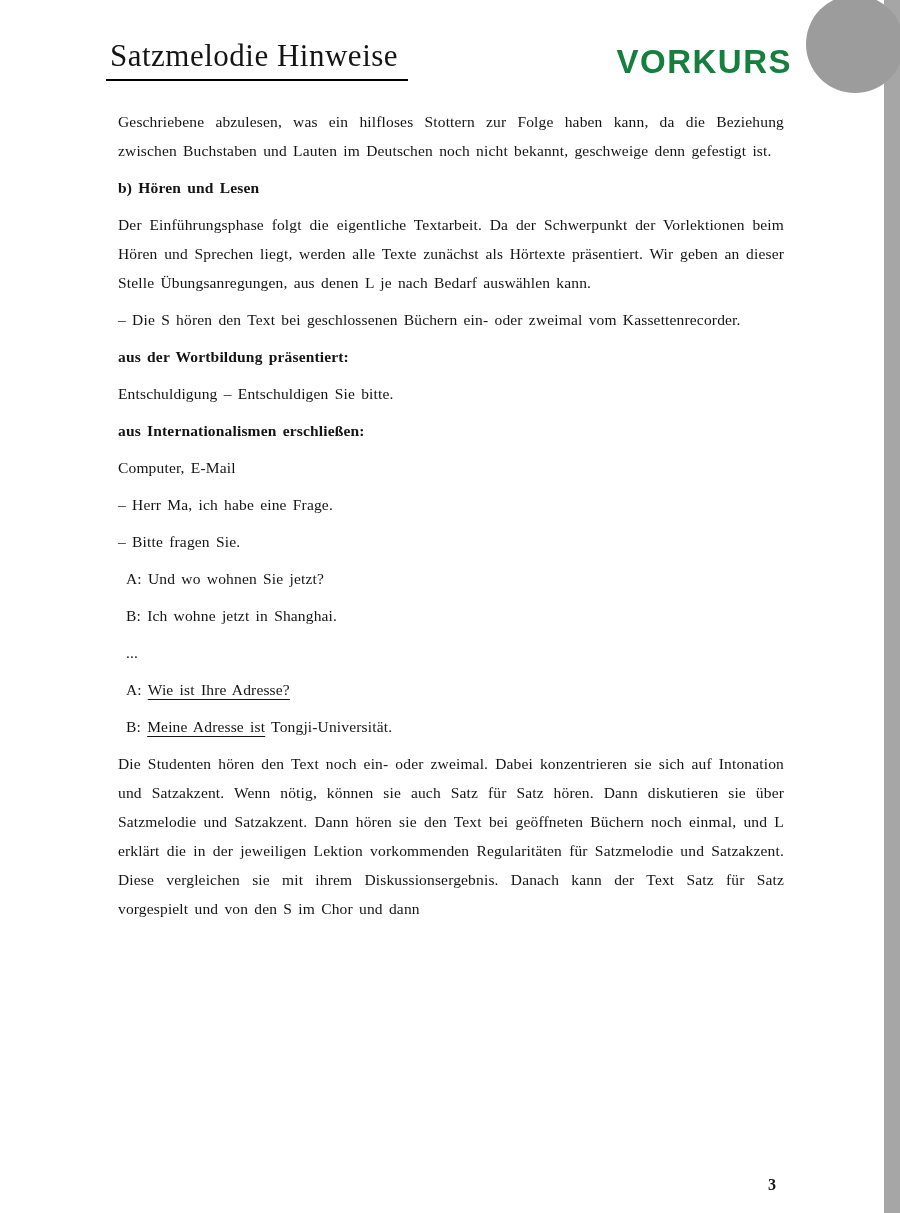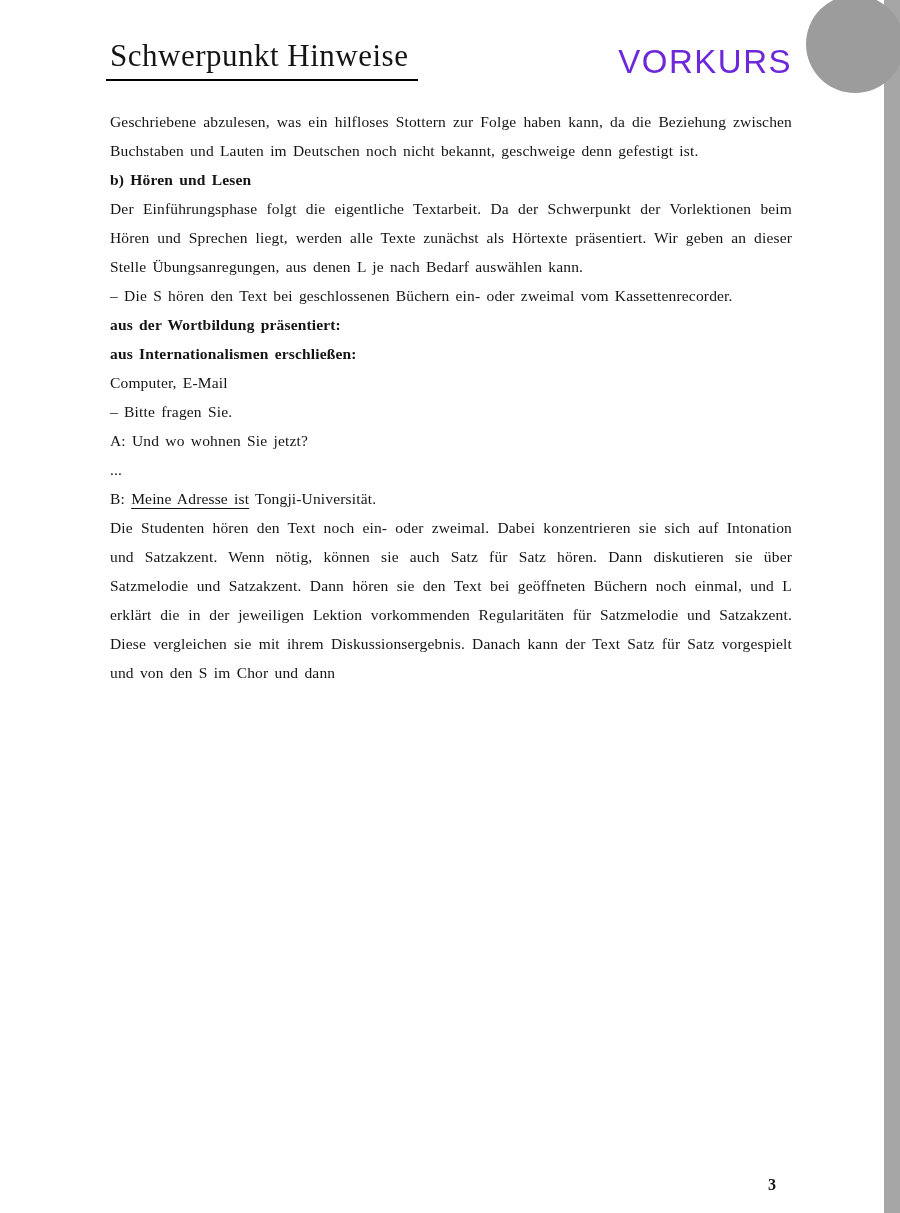--- a/index.html
+++ b/index.html
@@ -52,35 +52,35 @@
     font-weight: 400;
     padding: 0 10px 5px 4px;
     margin-left: -4px;
     border-bottom: 2.5px solid #000;
     letter-spacing: 0.5px;
   }
 
   .vorkurs {
     font-family: "Liberation Sans", sans-serif;
     font-size: 33px;
-    font-weight: 400;
+    font-weight: 700;
     letter-spacing: 1.5px;
-    color: #6d28d9;
+    color: #15803d;
   }
 
   .body-text {
     margin-top: 26px;
     font-size: 15.5px;
     line-height: 29px;
     text-align: justify;
     word-spacing: 0.14em;
     letter-spacing: 0.01em;
   }
 
-  .body-text p, .body-text div { margin: 0; }
+  .body-text p, .body-text div { margin: 8px; }
 
   .h-section { margin-top: 29px; font-weight: bold; }
   .p-section { margin-top: 0; }
   .p-bullet  { margin-top: 27px; }
   .h-sub     { margin-top: 27px; font-weight: bold; }
   .p-example { margin-top: 20px; }
   .p-dialogue-block { margin-top: 20px; }
   .p-final   { margin-top: 30px; }
 
   .u {
@@ -99,44 +99,48 @@
 </style>
 </head>
 <body>
 
 <div class="side-band" style="background: rgb(166, 166, 166);"></div>
 <div class="corner-circle" style="background: rgb(156, 156, 156);"></div>
 
 <div class="page-inner">
 
   <div class="header">
-    <span class="doc-title">Schwerpunkt Hinweise</span>
+    <span class="doc-title">Satzmelodie Hinweise</span>
     <span class="vorkurs">VORKURS</span>
   </div>
 
   <div class="body-text">
 
     <p>Geschriebene abzulesen, was ein hilfloses Stottern zur Folge haben kann, da die Beziehung zwischen Buchstaben und Lauten im Deutschen noch nicht bekannt, geschweige denn gefestigt ist.</p>
 
     <div class="h-section">b) Hören und Lesen</div>
     <p class="p-section">Der Einführungsphase folgt die eigentliche Textarbeit. Da der Schwerpunkt der Vorlektionen beim Hören und Sprechen liegt, werden alle Texte zunächst als Hörtexte präsentiert. Wir geben an dieser Stelle Übungsanregungen, aus denen L je nach Bedarf auswählen kann.</p>
 
     <p class="p-bullet">– Die S hören den Text bei geschlossenen Büchern ein- oder zweimal vom Kassettenrecorder.</p>
 
     <div class="h-sub">aus der Wortbildung präsentiert:</div>
+    <p class="p-example">Entschuldigung – Entschuldigen Sie bitte.</p>
 
     <div class="h-sub">aus Internationalismen erschließen:</div>
     <p class="p-example">Computer, E-Mail</p>
 
+    <p class="p-example">– Herr Ma, ich habe eine Frage.</p>
     <p>– Bitte fragen Sie.</p>
 
 
     <div class="p-dialogue-block">
       <div>A: Und wo wohnen Sie jetzt?</div>
+      <div>B: Ich wohne jetzt in Shanghai.</div>
       <div>...</div>
+      <div><span>A: </span><span class="u">Wie ist Ihre Adresse?</span></div>
       <div><span>B: </span><span class="u">Meine Adresse ist</span><span> Tongji-Universität.</span></div>
     </div>
 
     <p class="p-final">Die Studenten hören den Text noch ein- oder zweimal. Dabei konzentrieren sie sich auf Intonation und Satzakzent. Wenn nötig, können sie auch Satz für Satz hören. Dann diskutieren sie über Satzmelodie und Satzakzent. Dann hören sie den Text bei geöffneten Büchern noch einmal, und L erklärt die in der jeweiligen Lektion vorkommenden Regularitäten für Satzmelodie und Satzakzent. Diese vergleichen sie mit ihrem Diskussionsergebnis. Danach kann der Text Satz für Satz vorgespielt und von den S im Chor und dann</p>
 
   </div>
 
 </div>
 
 <div class="page-number">3</div>

